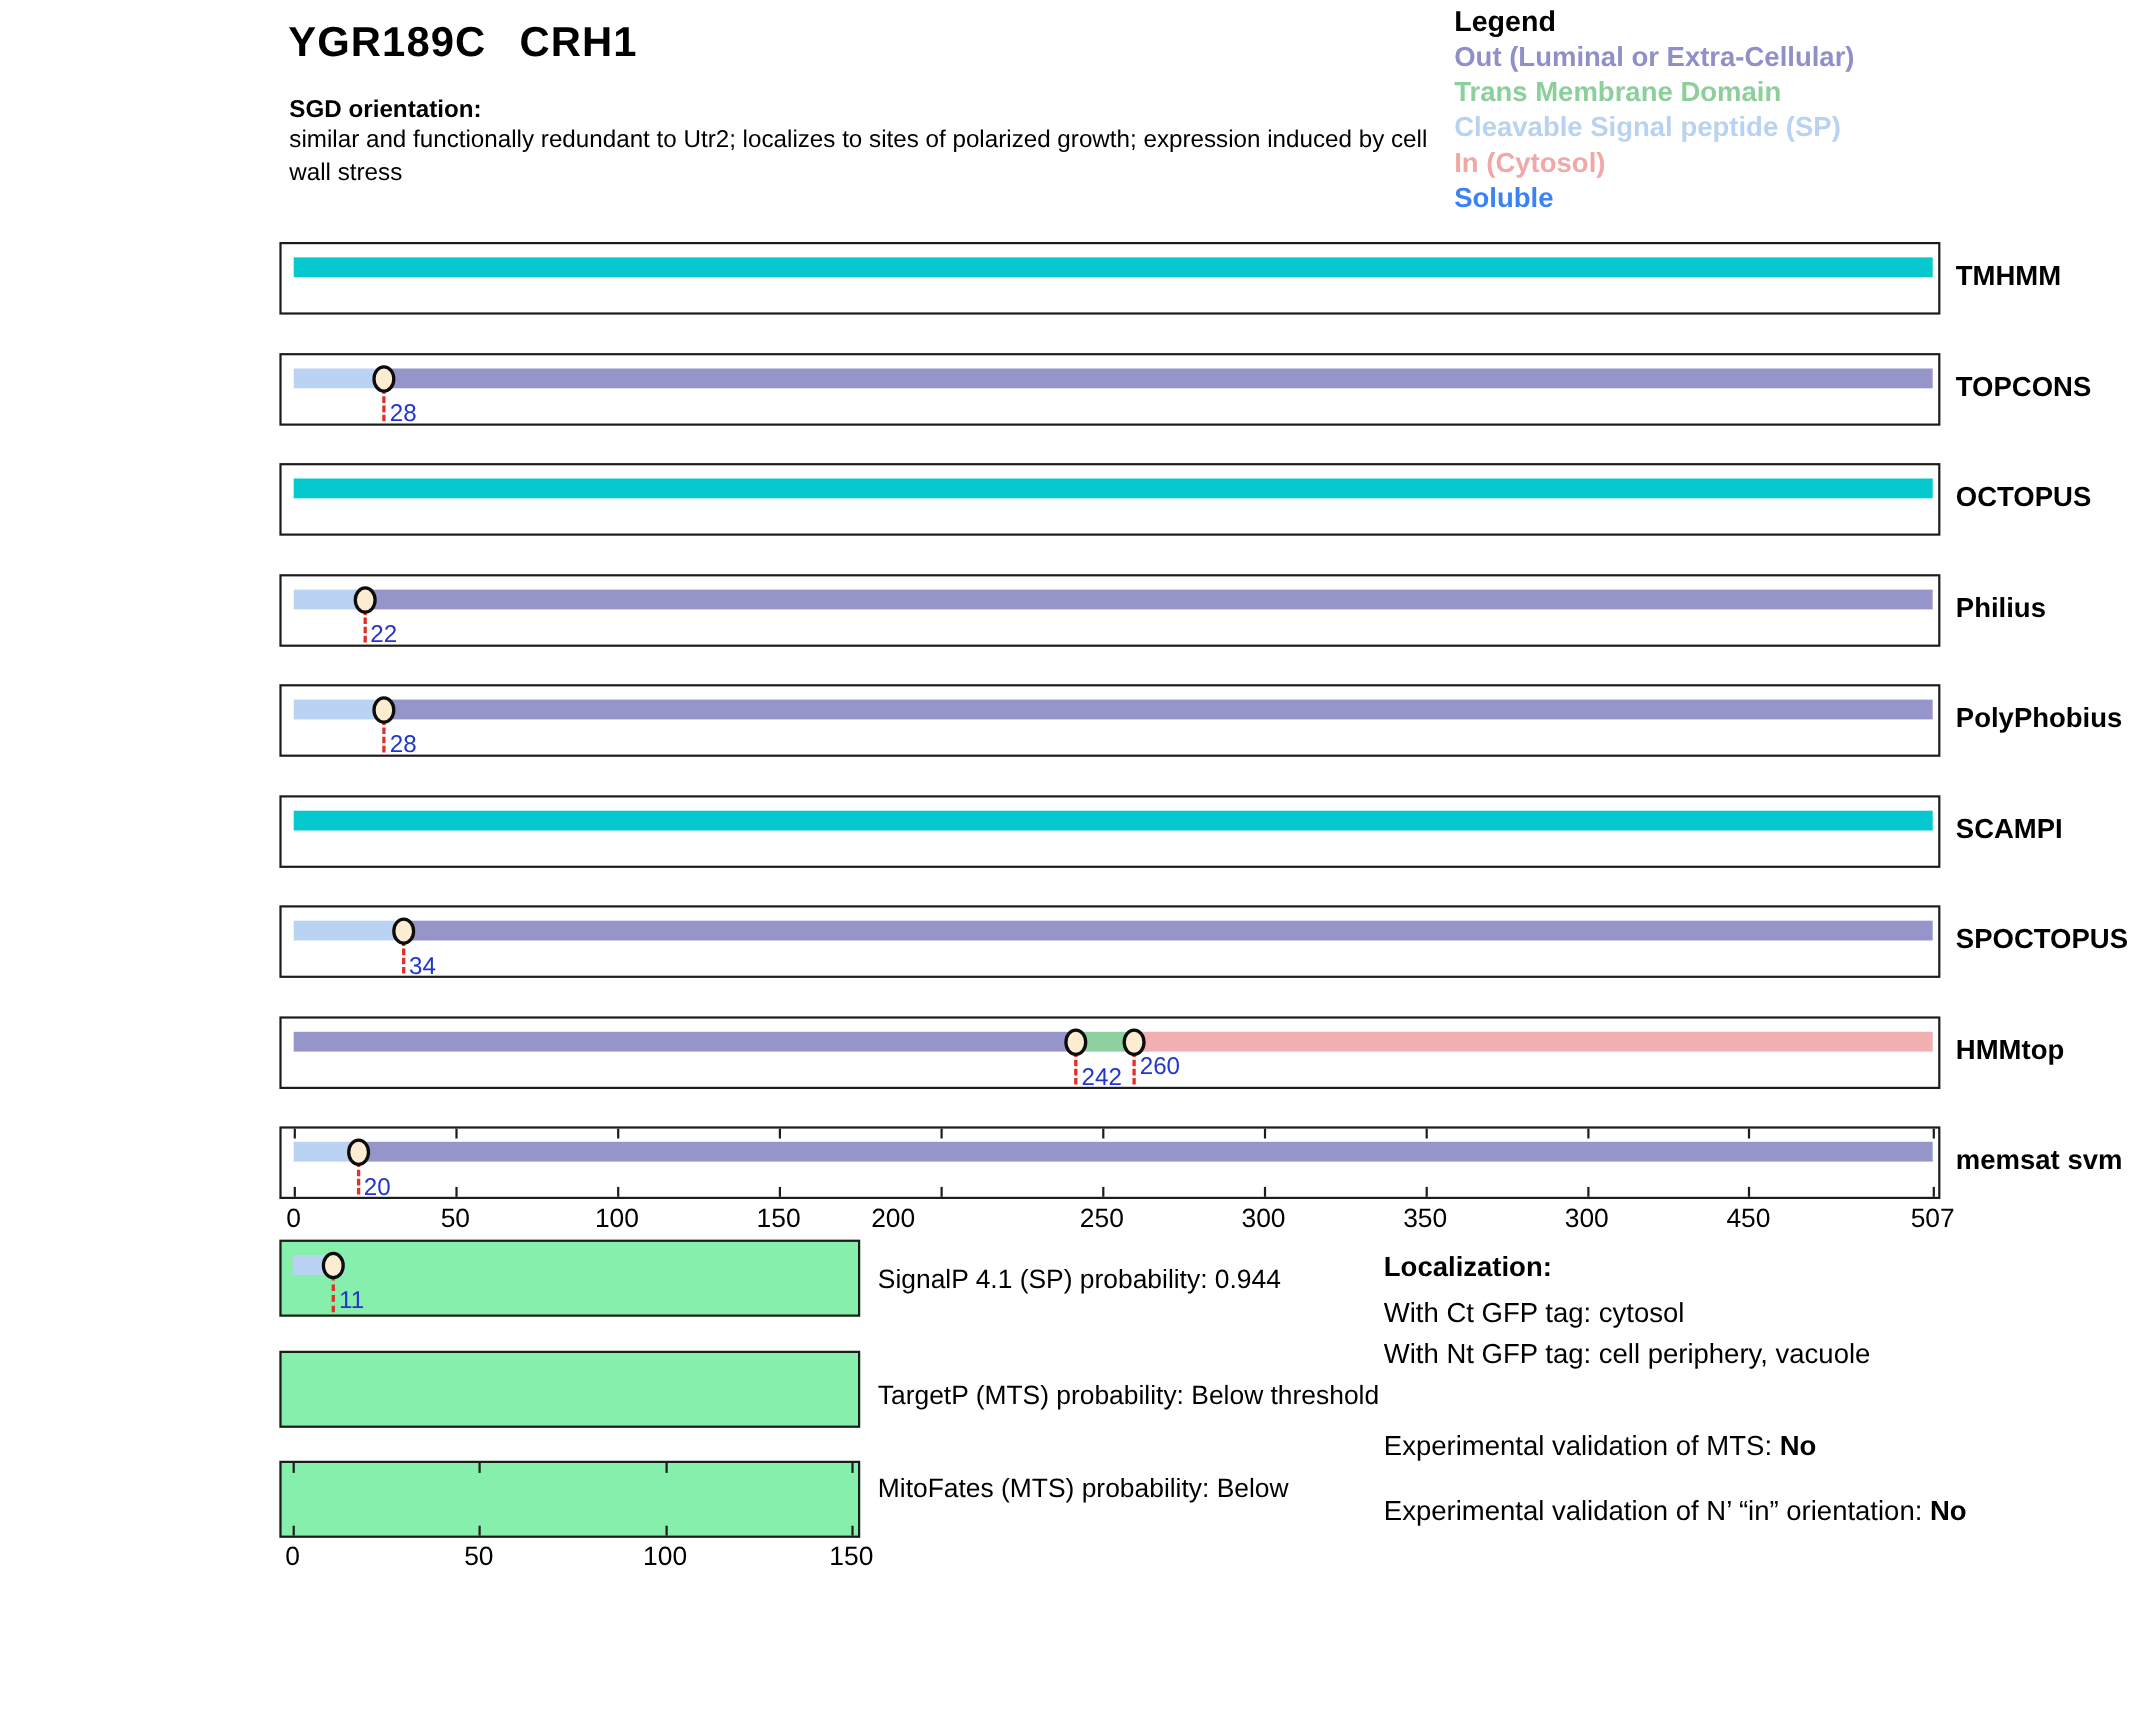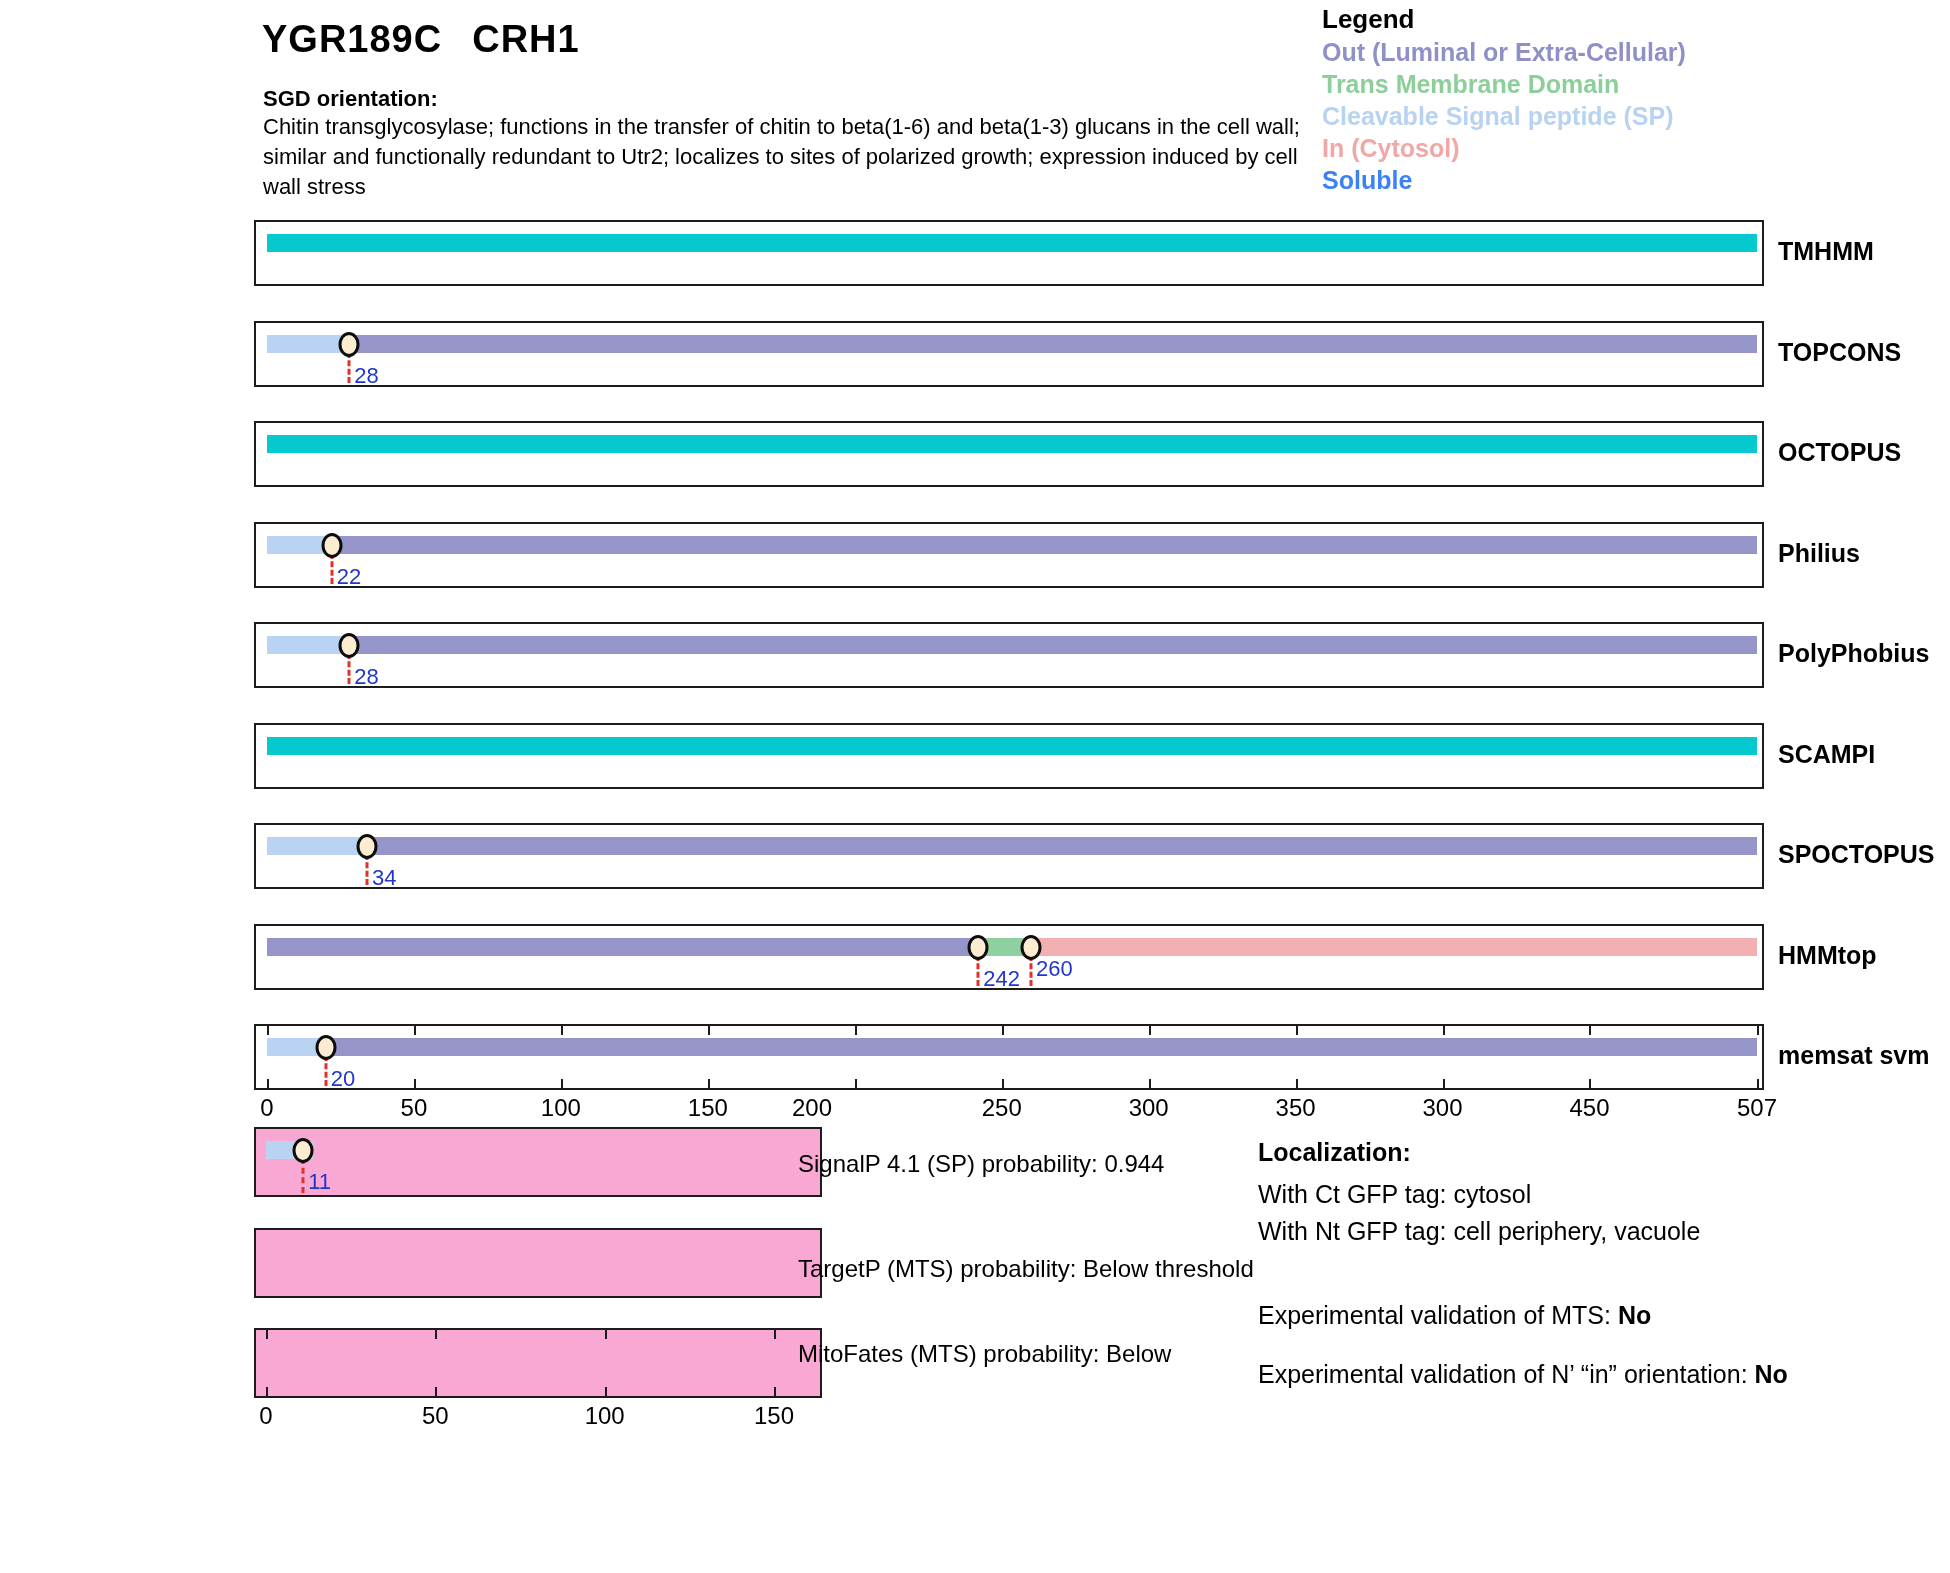--- a/index.html
+++ b/index.html
@@ -24,39 +24,38 @@
   .tick-bottom{position:absolute;bottom:0;width:2px;height:9px;background:#1c1c1c;}
   .circle-marker{position:absolute;width:15px;height:19px;border:3px solid #0d0d0d;border-radius:50%;
                  background:#fcedd2;transform:translateX(-50%);top:9px;z-index:3;}
   .guide{position:absolute;border-left:3px dashed #e0302a;top:29px;bottom:2px;width:0;
          transform:translateX(-50%);z-index:2;}
   .marker-num{position:absolute;color:#2236cc;font-size:22px;z-index:4;white-space:nowrap;}
   .track-label{position:absolute;left:1778px;font-size:25px;font-weight:bold;white-space:nowrap;}
   .axis-label{position:absolute;transform:translateX(-50%);font-size:24px;top:1094px;}
 
   
-  .small-box{position:absolute;left:254px;width:568px;height:70px;border:2px solid #1c1c1c;
-             background:#f9a8d4;box-sizing:border-box;text-align:center;}
+  .small-box{position:absolute;left:254px;width:528px;height:70px;border:2px solid #1c1c1c;
+             background:#86efac;box-sizing:border-box;text-align:center;}
   .small-axis-label{position:absolute;transform:translateX(-50%);font-size:24px;top:1402px;}
   .prob-label{position:absolute;left:798px;font-size:24px;line-height:35px;white-space:nowrap;}
 
   
   .loc-title{position:absolute;left:1258px;top:1138px;font-size:25px;font-weight:bold;}
   .loc-line{position:absolute;left:1258px;font-size:25px;white-space:nowrap;}
   .loc-line b{font-weight:bold;}
 </style>
 </head>
 <body>
 
 <div class="canvas">
 
   <div class="page-title"><span>YGR189C</span><span class="gene">CRH1</span></div>
   <div class="sgd-heading">SGD orientation:</div>
   <div class="desc-lines" id="desc-lines">
-      <div>Chitin transglycosylase; functions in the transfer of chitin to beta(1-6) and beta(1-3) glucans in the cell wall;</div>
       <div>similar and functionally redundant to Utr2; localizes to sites of polarized growth; expression induced by cell</div>
       <div>wall stress</div>
     </div>
 
   <div class="legend-title">Legend</div>
   <div class="legend-items" id="legend-items">
       <div style="color: rgb(144, 144, 200);">Out (Luminal or Extra-Cellular)</div>
       <div style="color: rgb(140, 207, 155);">Trans Membrane Domain</div>
       <div style="color: rgb(184, 210, 242);">Cleavable Signal peptide (SP)</div>
       <div style="color: rgb(242, 167, 167);">In (Cytosol)</div>

